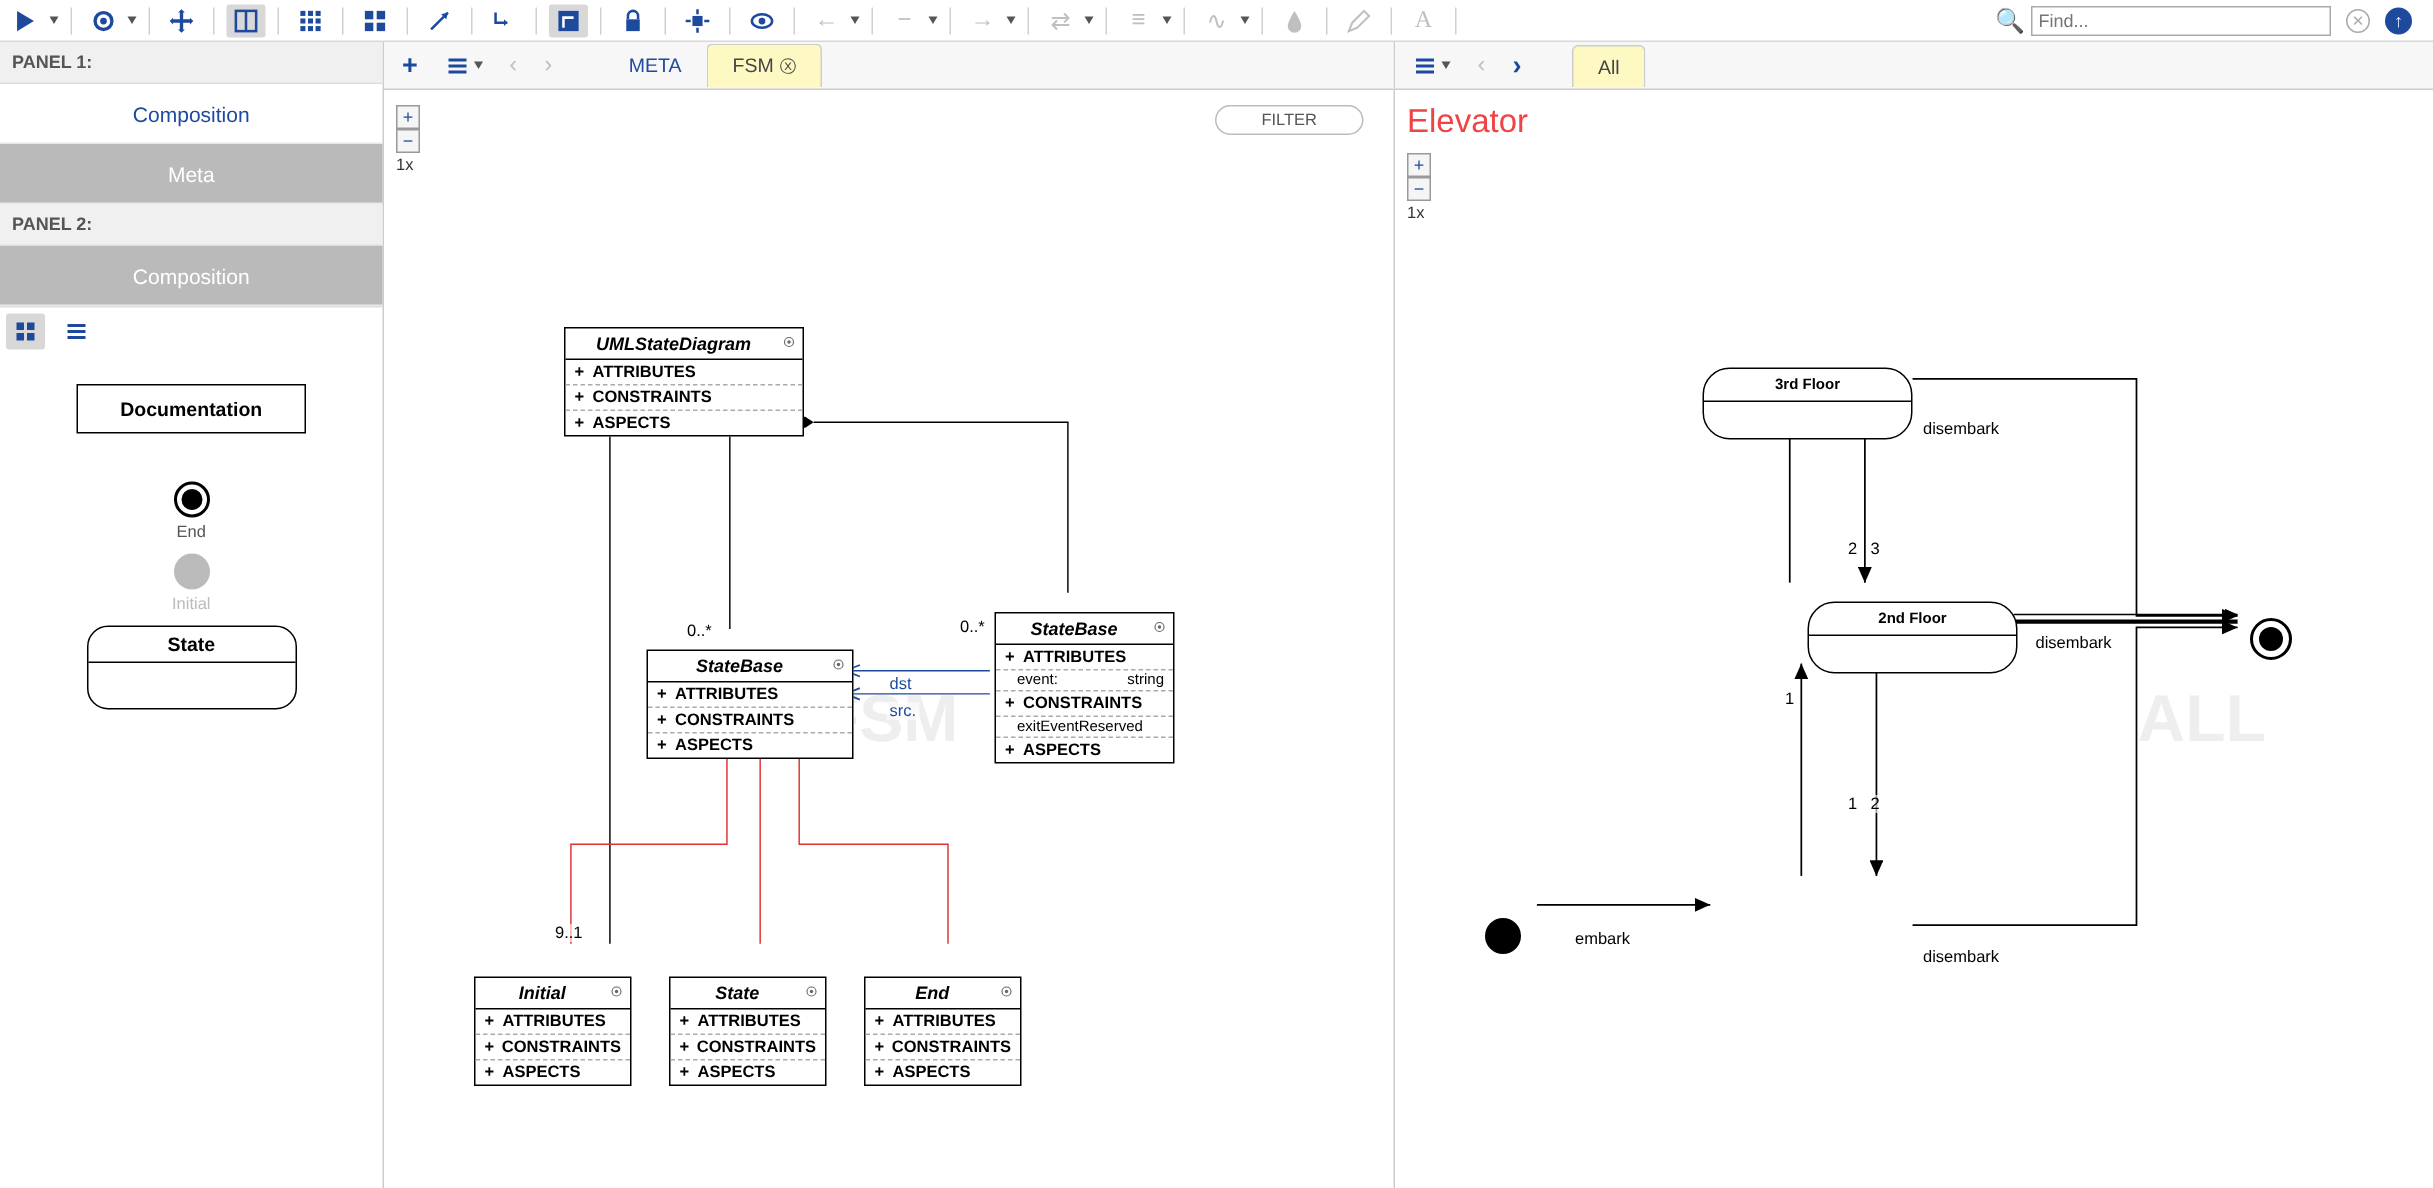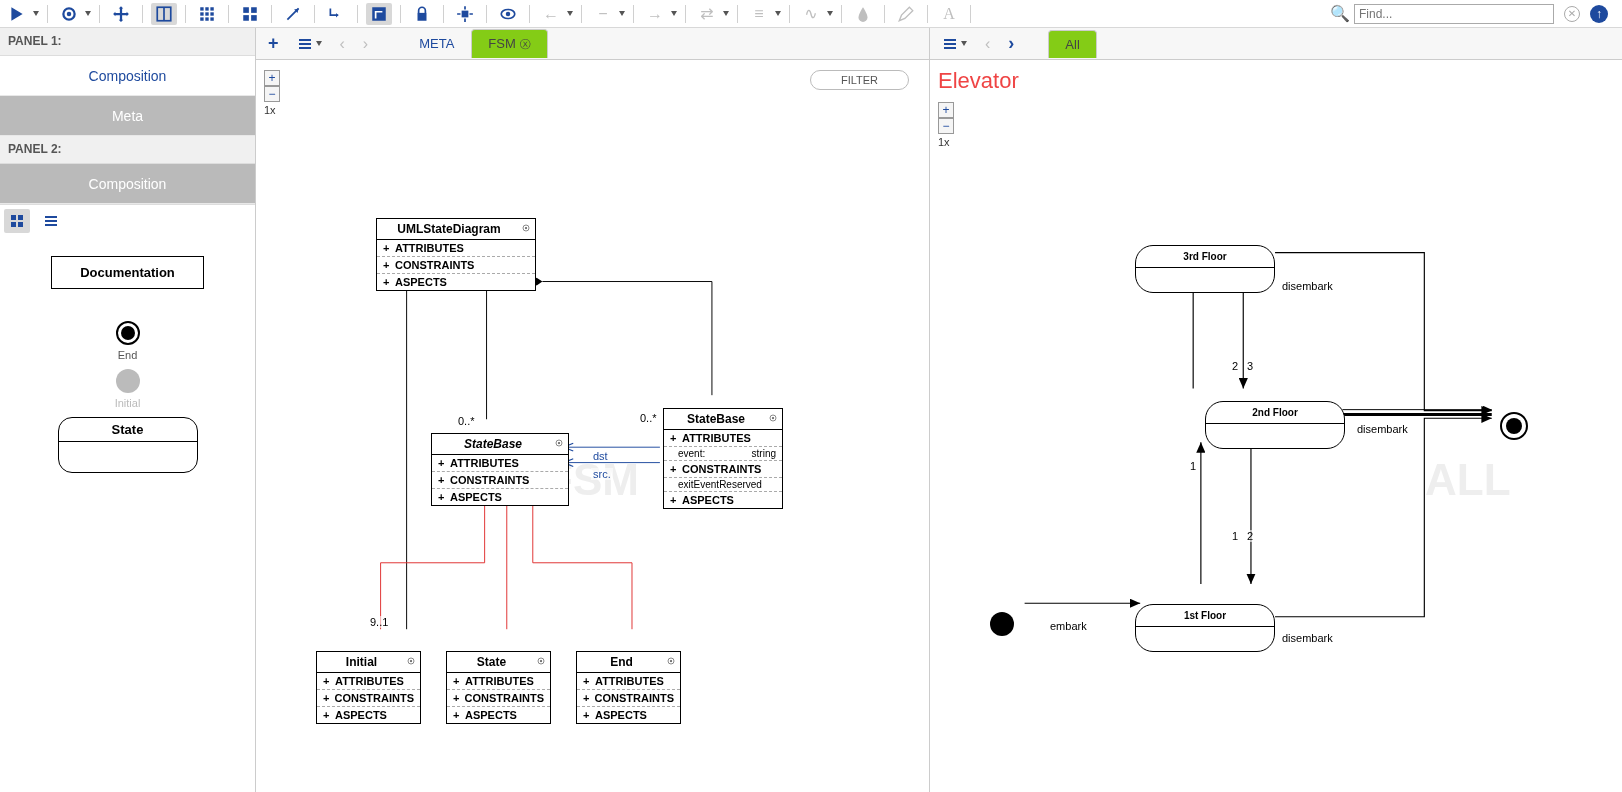--- a/index.html
+++ b/index.html
@@ -41,34 +41,34 @@
 
 
 .center-panel, .right-panel { position: relative; display:flex; flex-direction:column; }
 .center-panel { width: 674px; border-right: 1px solid #ccc; }
 .right-panel { flex: 1; }
 .subtoolbar { height: 32px; background:#f7f7f7; border-bottom:1px solid #ccc; display:flex; align-items:center; padding:0 8px; gap:10px;}
 .subbtn { color:#1e4a9e; cursor:pointer; padding:2px 4px; display:flex; align-items:center;}
 .subbtn.disabled { color:#bfbfbf;}
 .tabs { display:flex; gap:0; margin-left:20px; }
 .tab { padding:6px 16px; font-size:13px; color:#1e4a9e; cursor:pointer; border:1px solid transparent; border-bottom:none; background:#f7f7f7;}
-.tab.active { background:#84cc16; border-color:#ccc; border-radius:4px 4px 0 0; color:#444;}
+.tab.active { background:#fef9c3; border-color:#ccc; border-radius:4px 4px 0 0; color:#444;}
 .tab .x { margin-left:4px; font-size:11px;}
 
 .canvas-wrap { position:relative; flex:1; overflow:hidden; }
 .zoom-ctrl { position:absolute; top:10px; left:8px; z-index:10; font-size:12px; }
 .zoom-ctrl .zbtn { width:16px; height:16px; border:1px solid #999; background:#f5f5f5; display:flex;align-items:center;justify-content:center; font-size:12px; cursor:pointer; color:#1e4a9e; }
 .zoom-ctrl .zlabel { font-size:11px; color:#333; margin-top:2px;}
 .filter-btn { position:absolute; top:10px; right:20px; border:1px solid #bbb; border-radius:10px; padding:3px 30px; font-size:11px; color:#555; background:#fff; cursor:pointer; z-index:10;}
 .watermark { position:absolute; font-size:44px; color:#eee; font-weight:bold; pointer-events:none; z-index:1;}
 .right-title { position:absolute; top:8px; left:8px; font-size:22px; color:#ef4444; z-index:10;}
 
 
 .uml-box { position:absolute; border:1px solid #000; background:#fff; z-index:5; }
-.uml-title { font-size:12px; font-weight:bold; text-align:center; padding:3px 18px 3px 4px; border-bottom:1px solid #000; position:relative;}
+.uml-title { font-size:12px; font-weight:bold; text-align:center; padding:3px 18px 3px 4px; border-bottom:1px solid #000; position:relative;font-style:italic;}
 .uml-title.italic { font-style:italic; }
 .uml-title .gear { position:absolute; right:3px; top:3px; width:12px; height:12px;}
 .uml-row { font-size:11px; padding:2px 6px; border-bottom:1px dashed #aaa; display:flex; align-items:center; gap:4px;}
 .uml-row:last-child { border-bottom:none; }
 .uml-row .plus { font-weight:bold; width:8px;}
 .uml-row .rlabel { font-weight:bold; }
 .uml-sub { font-size:10px; padding:1px 6px 1px 14px; display:flex; justify-content:space-between; border-bottom:1px dashed #aaa;}
 
 
 .state-node { position:absolute; border:1px solid #000; border-radius:18px; background:#fff; z-index:5; text-align:center;}
@@ -493,24 +493,20 @@
       </svg>
 
       <div class="state-node" style="top:185px;left:205px;width:140px;">
           <div class="sn-title">3rd Floor</div>
           <div class="sn-body"></div>
         </div>
       <div class="state-node" style="top:341px;left:275px;width:140px;">
           <div class="sn-title">2nd Floor</div>
           <div class="sn-body"></div>
         </div>
-      <div class="state-node" style="top:544px;left:205px;width:140px;">
-          <div class="sn-title">1st Floor</div>
-          <div class="sn-body"></div>
-        </div>
       <div class="initial-node" style="top:552px;left:60px;"></div>
       <div class="final-node" style="top:352px;left:570px;"></div>
 
       <div class="conn-label" style="top:560px;left:118px;">embark</div>
       <div class="conn-label" style="top:220px;left:350px;">disembark</div>
       <div class="conn-label" style="top:363px;left:425px;">disembark</div>
       <div class="conn-label" style="top:572px;left:350px;">disembark</div>
       <div class="conn-label" style="top:300px;left:300px;">2</div>
       <div class="conn-label" style="top:300px;left:315px;">3</div>
       <div class="conn-label" style="top:470px;left:300px;">1</div>

